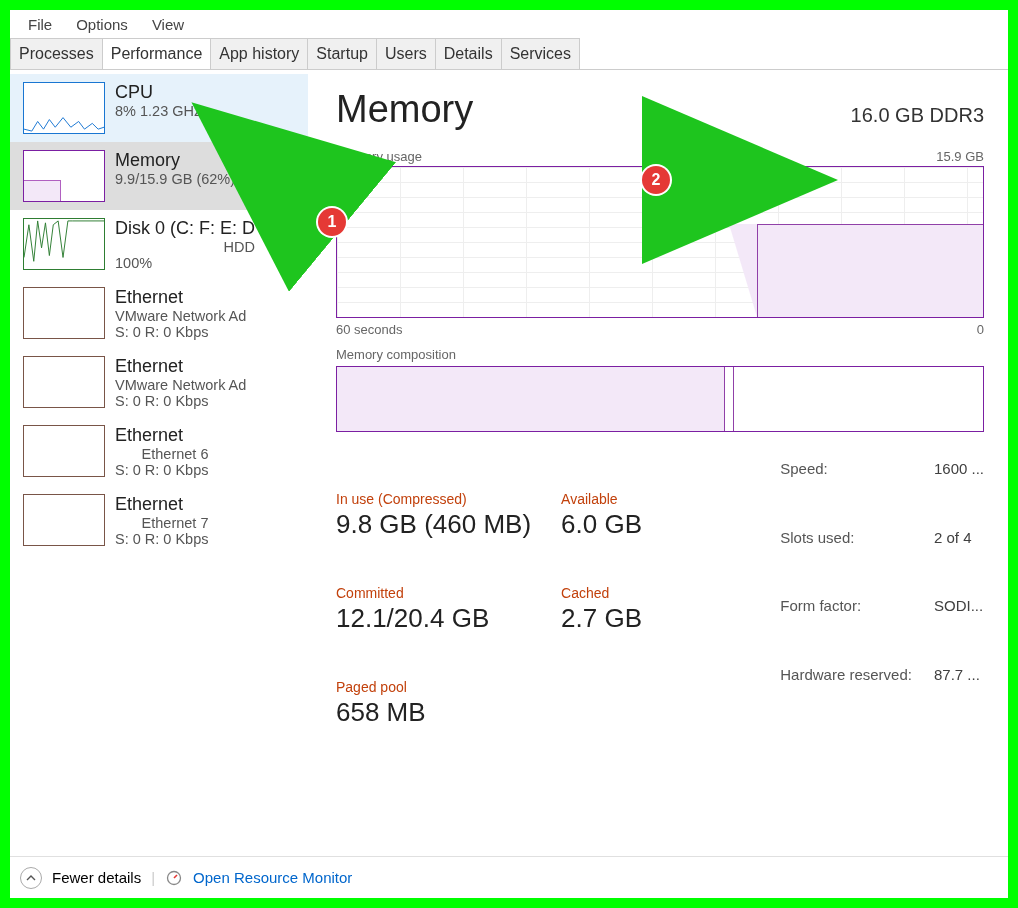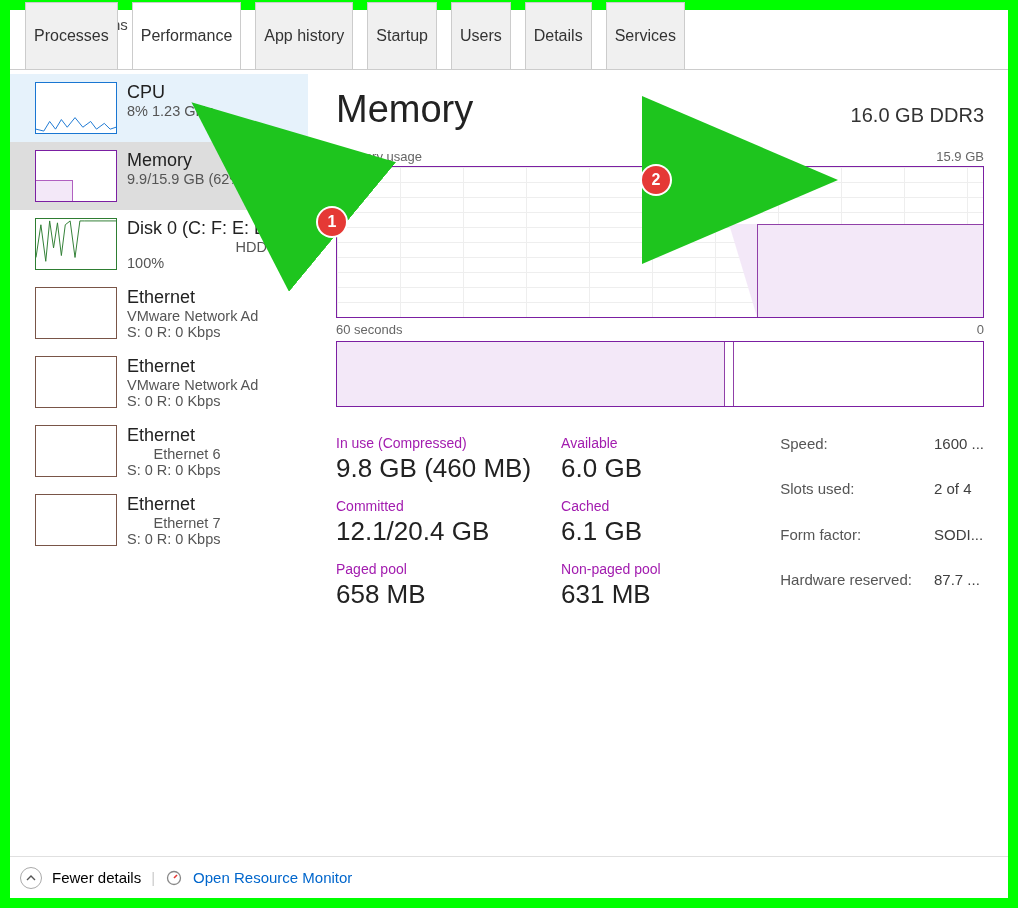--- a/index.html
+++ b/index.html
@@ -31,30 +31,30 @@
     display: inline-flex; align-items: center; justify-content: center;
   }
   .titlebar .title { font-size: 15px; color: #555; }
   .winbtns { margin-left: auto; display: flex; }
   .winbtn { width: 60px; height: 36px; display: flex; align-items: center; justify-content: center; color: #555; }
   
   .menubar { height: 28px; display: flex; align-items: center; padding: 0 12px; font-size: 15px; color: #444; gap: 12px; }
   .menubar span { padding: 2px 6px; }
   
   .tabs { height: 32px; display: flex; align-items: flex-end; border-bottom: 1px solid #ccc; font-size: 16px; color: #333; }
-  .tabs .tab { padding: 24px 8px; background: #f0f0f0; border: 1px solid #ccc; border-bottom: none; margin-right: -1px; margin-left: 15px; }
+  .tabs .tab { padding: 6px 8px; background: #f0f0f0; border: 1px solid #ccc; border-bottom: none; margin-right: -1px; }
   .tabs .tab.active { background: #fff; position: relative; top: 0; }
   
   .content { flex: 1; display: flex; overflow: hidden; }
   .sidebar { width: 298px; overflow-y: auto; padding-top: 4px; }
   .sidebar::-webkit-scrollbar { width: 18px; }
   .sidebar::-webkit-scrollbar-track { background: #f0f0f0; }
   .sidebar::-webkit-scrollbar-thumb { background: #c0c0c0; }
   .side-item {
-    display: flex; padding: 8px 22px; gap: 10px; align-items: flex-start;
+    display: flex; padding: 8px 10px; gap: 10px; align-items: flex-start;
     border-left: 3px solid transparent;
   }
   .side-item.active { background: #dddddd; border-left: 3px solid transparent; }
   .side-item.cpu { background: #e6f2fb; }
   .thumb {
     width: 82px; height: 52px; border: 1px solid #1976d2; background: #fff; position: relative;
     flex-shrink: 0;
   }
   .thumb.mem { border-color: #7b1fa2; }
   .thumb.mem::after {
@@ -95,21 +95,21 @@
   .gxaxis { display:flex; justify-content:space-between; font-size:13px; color:#666; margin-top:4px; }
   .comp-bar {
     height: 66px; border:1px solid #7b1fa2; margin-top:4px; display:flex;
   }
   .comp-bar .seg1 { width:60%; background:#f3e8f8; border-right:1px solid #9040a8; }
   .comp-bar .seg1b { width:1.5%; background:#fff; border-right:1px solid #9040a8; }
   .comp-bar .seg2 { flex:1; background:#fff; }
   
   .stats { display:flex; margin-top:28px; gap: 20px; }
   .stats-left { display:grid; grid-template-columns: auto auto; column-gap: 30px; row-gap: 14px; }
-  .stat .lab { font-size:14px; color:#a21caf; }
+  .stat .lab { font-size:14px; color:#c2410c;margin-top:31px; }
   .stat .val { font-size:26px; color:#222; margin-top:2px; }
   .stats-right { margin-left: auto; display:grid; grid-template-columns: auto auto; column-gap: 22px; row-gap: 6px; font-size:15px; color:#555; }
   .stats-right .v { color:#404040; text-align:left; }
   
   .footer { height: 42px; border-top:1px solid #e0e0e0; display:flex; align-items:center; padding: 0 10px; font-size:15px; gap: 10px; }
   .chev { width:22px; height:22px; border:1px solid #aaa; border-radius:50%; display:flex; align-items:center; justify-content:center; color:#666; font-size:12px; }
   .rm-link { color:#0066cc; }
   .rm-icon { display:inline-flex; width:18px; height:18px; align-items:center; justify-content:center; }
   .sep { color:#ccc; }
   
@@ -228,20 +228,23 @@
       </div>
       <div class="graph">
         <div class="slope"></div>
         <div class="fill"></div>
       </div>
       <div class="gxaxis">
         <span>60 seconds</span>
         <span>0</span>
       </div>
 
+      <div class="glabel-row" style="margin-top:10px;">
+        <span>Memory composition</span>
+      </div>
       <div class="comp-bar">
         <div class="seg1"></div>
         <div class="seg1b"></div>
         <div class="seg2"></div>
       </div>
 
       <div class="stats">
         <div class="stats-left">
           <div class="stat">
             <div class="lab">In use (Compressed)</div>
@@ -250,29 +253,25 @@
           <div class="stat">
             <div class="lab">Available</div>
             <div class="val">6.0 GB</div>
           </div>
           <div class="stat">
             <div class="lab">Committed</div>
             <div class="val">12.1/20.4 GB</div>
           </div>
           <div class="stat">
             <div class="lab">Cached</div>
-            <div class="val">6.1 GB</div>
+            <div class="val">2.7 GB</div>
           </div>
           <div class="stat">
             <div class="lab">Paged pool</div>
             <div class="val">658 MB</div>
-          </div>
-          <div class="stat">
-            <div class="lab">Non-paged pool</div>
-            <div class="val">631 MB</div>
           </div>
         </div>
         <div class="stats-right">
           <span>Speed:</span>
           <span class="v">1600 ...</span>
           <span>Slots used:</span>
           <span class="v">2 of 4</span>
           <span>Form factor:</span>
           <span class="v">SODI...</span>
           <span>Hardware reserved:</span>

